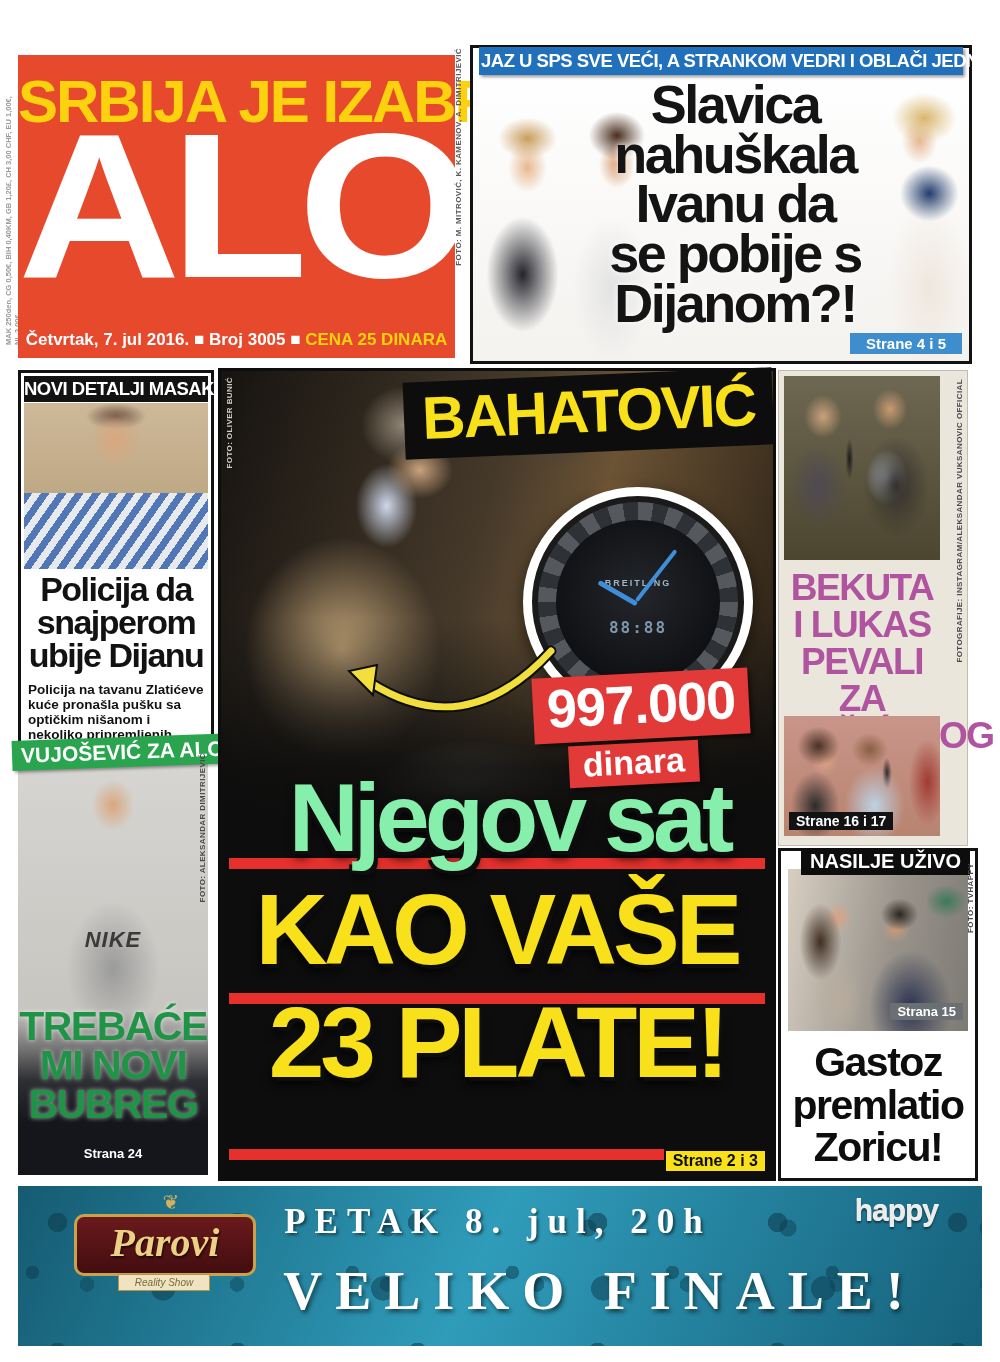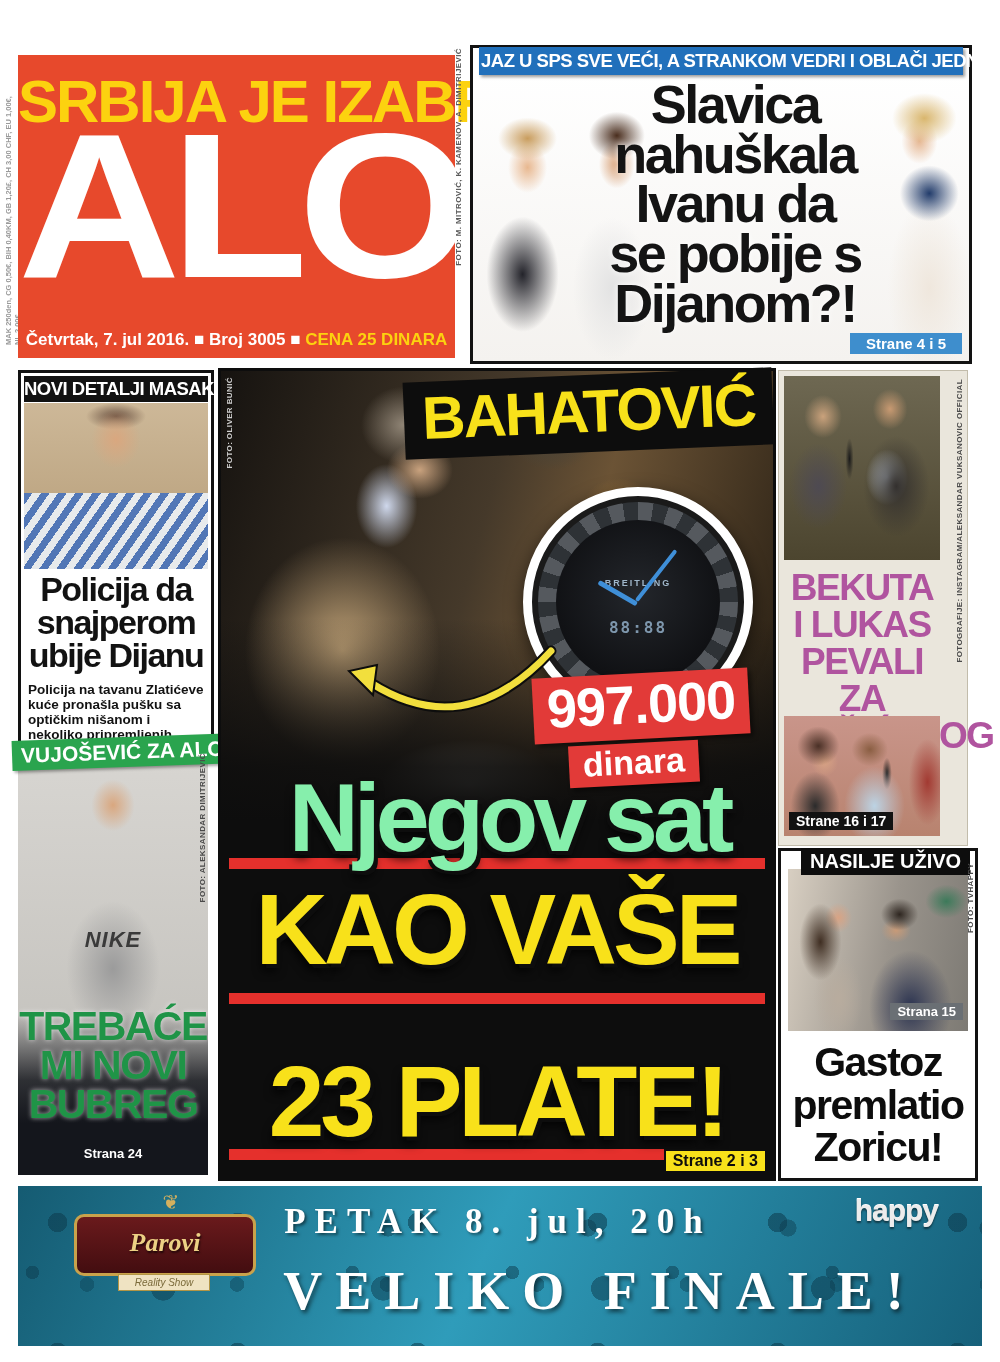--- a/index.html
+++ b/index.html
@@ -125,21 +125,21 @@
   .badge-dinara{left:348px;top:372px;background:#e23a38;color:#fff;font-size:34px;
              font-weight:900;padding:0 14px 3px;transform:rotate(-3deg);
              box-shadow:3px 3px 5px rgba(0,0,0,.5);}
   .red-bar{left:8px;right:8px;height:11px;background:#e5302c;}
   .cb-h1{top:398px;left:12px;width:100%;text-align:center;color:#86efac;font-size:97px;
          font-weight:900;letter-spacing:-5px;line-height:1;
          text-shadow:4px 4px 0 #0d0d0d,-3px 3px 0 #0d0d0d,0 7px 10px rgba(0,0,0,.8);}
   .cb-h2{top:508px;left:0;width:100%;text-align:center;color:#f8e11a;font-size:100px;
          font-weight:900;letter-spacing:-4px;line-height:1;
          text-shadow:4px 4px 0 #0d0d0d,0 7px 10px rgba(0,0,0,.8);}
-  .cb-h3{top:680px;left:0;width:100%;text-align:center;color:#f8e11a;font-size:100px;
+  .cb-h3{top:621px;left:0;width:100%;text-align:center;color:#f8e11a;font-size:100px;
          font-weight:900;letter-spacing:-4px;line-height:1;
          text-shadow:4px 4px 0 #0d0d0d,0 7px 10px rgba(0,0,0,.8);}
   .cb-ref{right:6px;bottom:5px;background:#f8e11a;color:#0d0d0d;font-size:16px;
           font-weight:bold;padding:1px 7px;border:2px solid #0d0d0d;}
 
   
   .rt-block{left:778px;top:370px;width:188px;height:474px;background:#eae6dc;
             border:1px solid #c2bcab;}
   .rt-photo1{top:5px;left:5px;width:156px;height:184px;
     background:
@@ -194,21 +194,21 @@
       radial-gradient(circle 12px at 46% 82%,rgba(14,70,90,.5) 60%,rgba(14,70,90,0) 62%),
       radial-gradient(circle 14px at 85% 30%,rgba(12,58,76,.45) 60%,rgba(12,58,76,0) 62%),
       radial-gradient(circle 11px at 9% 72%,rgba(12,58,76,.5) 60%,rgba(12,58,76,0) 62%),
       linear-gradient(115deg,#155b72,#2f9cba 48%,#16607a);
     background-size:180px 130px,220px 160px,150px 120px,200px 140px,160px 120px,100% 100%;}
   .parovi-flourish{left:60px;top:4px;width:190px;text-align:center;color:#d4b05e;
                    font-size:20px;letter-spacing:4px;}
   .parovi-box{left:56px;top:28px;width:176px;height:56px;border:3px solid #c9a24b;
               border-radius:10px;background:linear-gradient(#6a1a1c,#430d10);
               color:#ecd084;font-family:"Liberation Serif",serif;font-style:italic;
-              font-weight:bold;font-size:26px;text-align:center;line-height:52px;
+              font-weight:bold;font-size:40px;text-align:center;line-height:52px;
               text-shadow:1px 2px 2px rgba(0,0,0,.6);}
   .parovi-sub{left:100px;top:88px;width:90px;height:15px;background:#efe3c2;
               border:1px solid #b39545;color:#7a6a3a;font-size:10px;font-style:italic;
               text-align:center;line-height:15px;}
   .ad-line1{left:200px;top:16px;width:560px;text-align:center;color:#fff;
             font-family:"Liberation Serif",serif;font-size:35px;font-weight:bold;
             letter-spacing:9px;text-shadow:2px 2px 3px rgba(0,0,0,.5);white-space:nowrap;}
   .ad-line2{left:252px;top:74px;width:660px;text-align:center;color:#fff;
             font-family:"Liberation Serif",serif;font-size:54px;font-weight:bold;
             letter-spacing:13px;text-shadow:2px 3px 4px rgba(0,0,0,.55);white-space:nowrap;}

